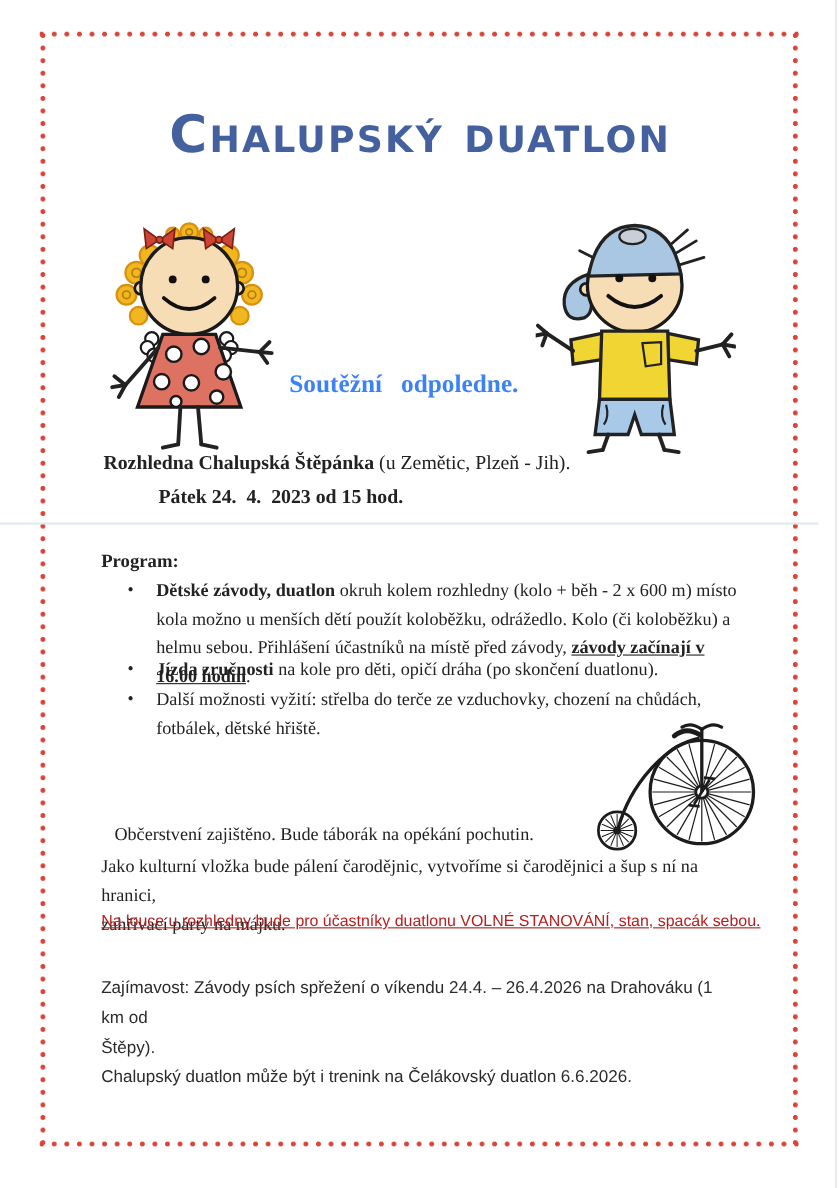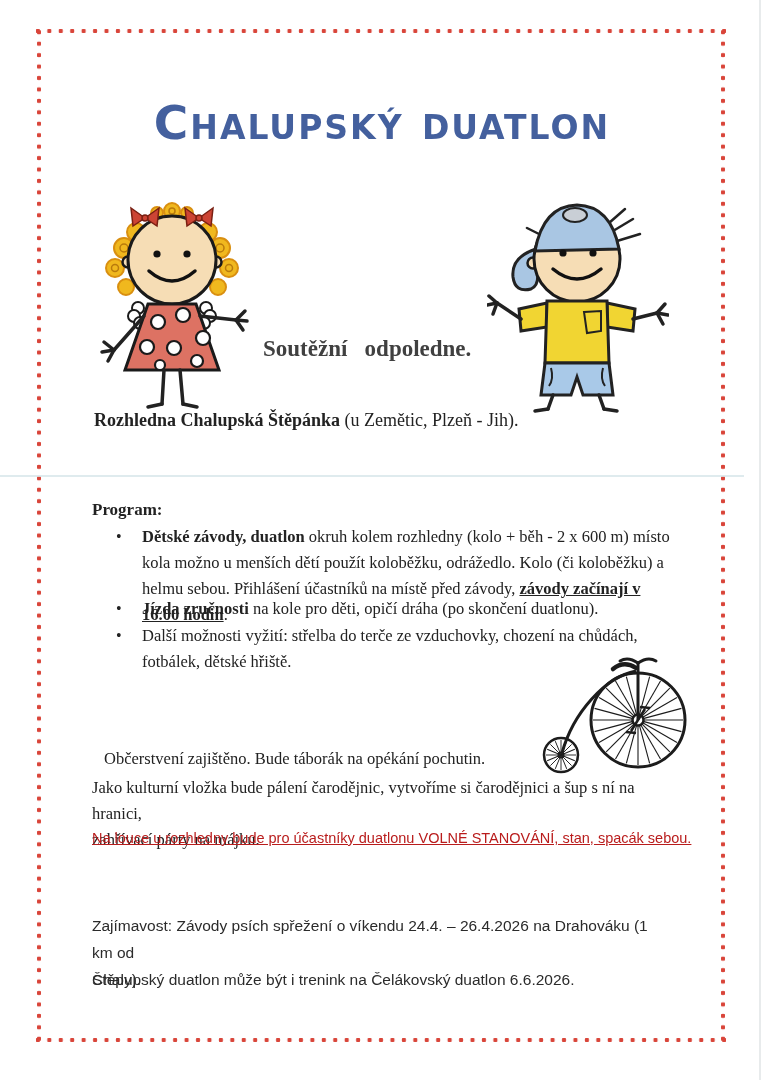--- a/index.html
+++ b/index.html
@@ -13,21 +13,21 @@
   .dots-v{width:6px;background-image:radial-gradient(circle,#d9453a 2px,rgba(217,69,58,0) 2.5px);
           background-size:6px 11.45px;background-repeat:repeat-y;background-position:center;}
 
   .title{left:0;right:0;top:92px;text-align:center;
          font-family:"DejaVu Sans",sans-serif;font-weight:700;font-size:47px;line-height:62px;
          font-variant:small-caps;letter-spacing:2px;color:#44609e;}
   .subtitle{left:0;right:0;top:170px;text-align:center;
          font-family:"DejaVu Sans",sans-serif;font-weight:700;font-size:33px;line-height:44px;
          font-variant:small-caps;letter-spacing:2px;color:#a87f9b;}
 
-  .tagline{left:263px;top:334px;font-weight:700;font-size:23px;line-height:30px;white-space:pre;color:#404040;}
+  .tagline{left:263px;top:334px;font-weight:700;font-size:23px;line-height:30px;white-space:pre;color:#3b82f6;}
   .location{left:94px;top:407px;font-size:18px;line-height:26px;white-space:pre;}
   .location b{font-weight:700;}
   .dateline{left:144px;top:438px;font-weight:700;font-size:18px;line-height:26px;white-space:pre;}
 
   .program-heading{left:92px;top:498px;font-weight:700;font-size:17px;line-height:24px;}
 
   .bullet{left:116px;width:556px;font-size:16.5px;line-height:26px;}
   .bullet .dot{position:absolute;left:0;top:0;font-size:16px;}
   .bullet .btext{display:block;margin-left:26px;}
   .bullet b{font-weight:700;}
@@ -169,20 +169,21 @@
     <g stroke="#222" stroke-width="3.5" stroke-linecap="round" fill="none">
       <path d="M66 202 L61 216"></path>
         <path d="M61 216 L48 218"></path>
       <path d="M112 202 L117 216"></path>
         <path d="M117 216 L130 218"></path>
     </g>
   </svg>
 
   <div class="abs tagline">Soutěžní   odpoledne.</div>
   <div class="abs location"><b>Rozhledna Chalupská Štěpánka</b><span> (u Zemětic, Plzeň - Jih).</span></div>
+  <div class="abs dateline">Pátek 24.  4.  2023 od 15 hod.</div>
 
   <div class="abs program-heading">Program:</div>
 
   <div class="abs bullet" style="top:524px;">
     <span class="dot">•</span>
     <span class="btext"><b>Dětské závody, duatlon</b><span> okruh kolem rozhledny (kolo + běh - 2 x 600 m) místo kola možno u menších dětí použít koloběžku, odrážedlo. Kolo (či koloběžku) a helmu sebou. Přihlášení účastníků na místě před závody, </span><span class="emph">závody začínají v 16.00 hodin</span><span>.</span></span>
   </div>
 
   <div class="abs bullet" style="top:596px;">
     <span class="dot">•</span>
@@ -237,20 +238,20 @@
 
   <div class="abs para" style="top:746px;margin-left:12px;">Občerstvení zajištěno. Bude táborák na opékání pochutin.</div>
 
   <div class="abs para" style="top:775px;">
     <span class="pline">Jako kulturní vložka bude pálení čarodějnic, vytvoříme si čarodějnici a šup s ní na hranici,</span>
     <span class="pline">zahřívací párty na májku.</span>
   </div>
 
   <div class="abs underline-note">Na louce u rozhledny bude pro účastníky duatlonu VOLNÉ STANOVÁNÍ, stan, spacák sebou.</div>
 
-  <div class="abs sans-note" style="top:912px;">
+  <div class="abs sans-note" style="top:885px;">
     <span class="pline">Zajímavost: Závody psích spřežení o víkendu 24.4. – 26.4.2026 na Drahováku (1 km od</span>
     <span class="pline">Štěpy).</span>
   </div>
 
   <div class="abs sans-note" style="top:966px;white-space:nowrap;">Chalupský duatlon může být i trenink na Čelákovský duatlon 6.6.2026.</div>
 
 </div>
 
 </body></html>

